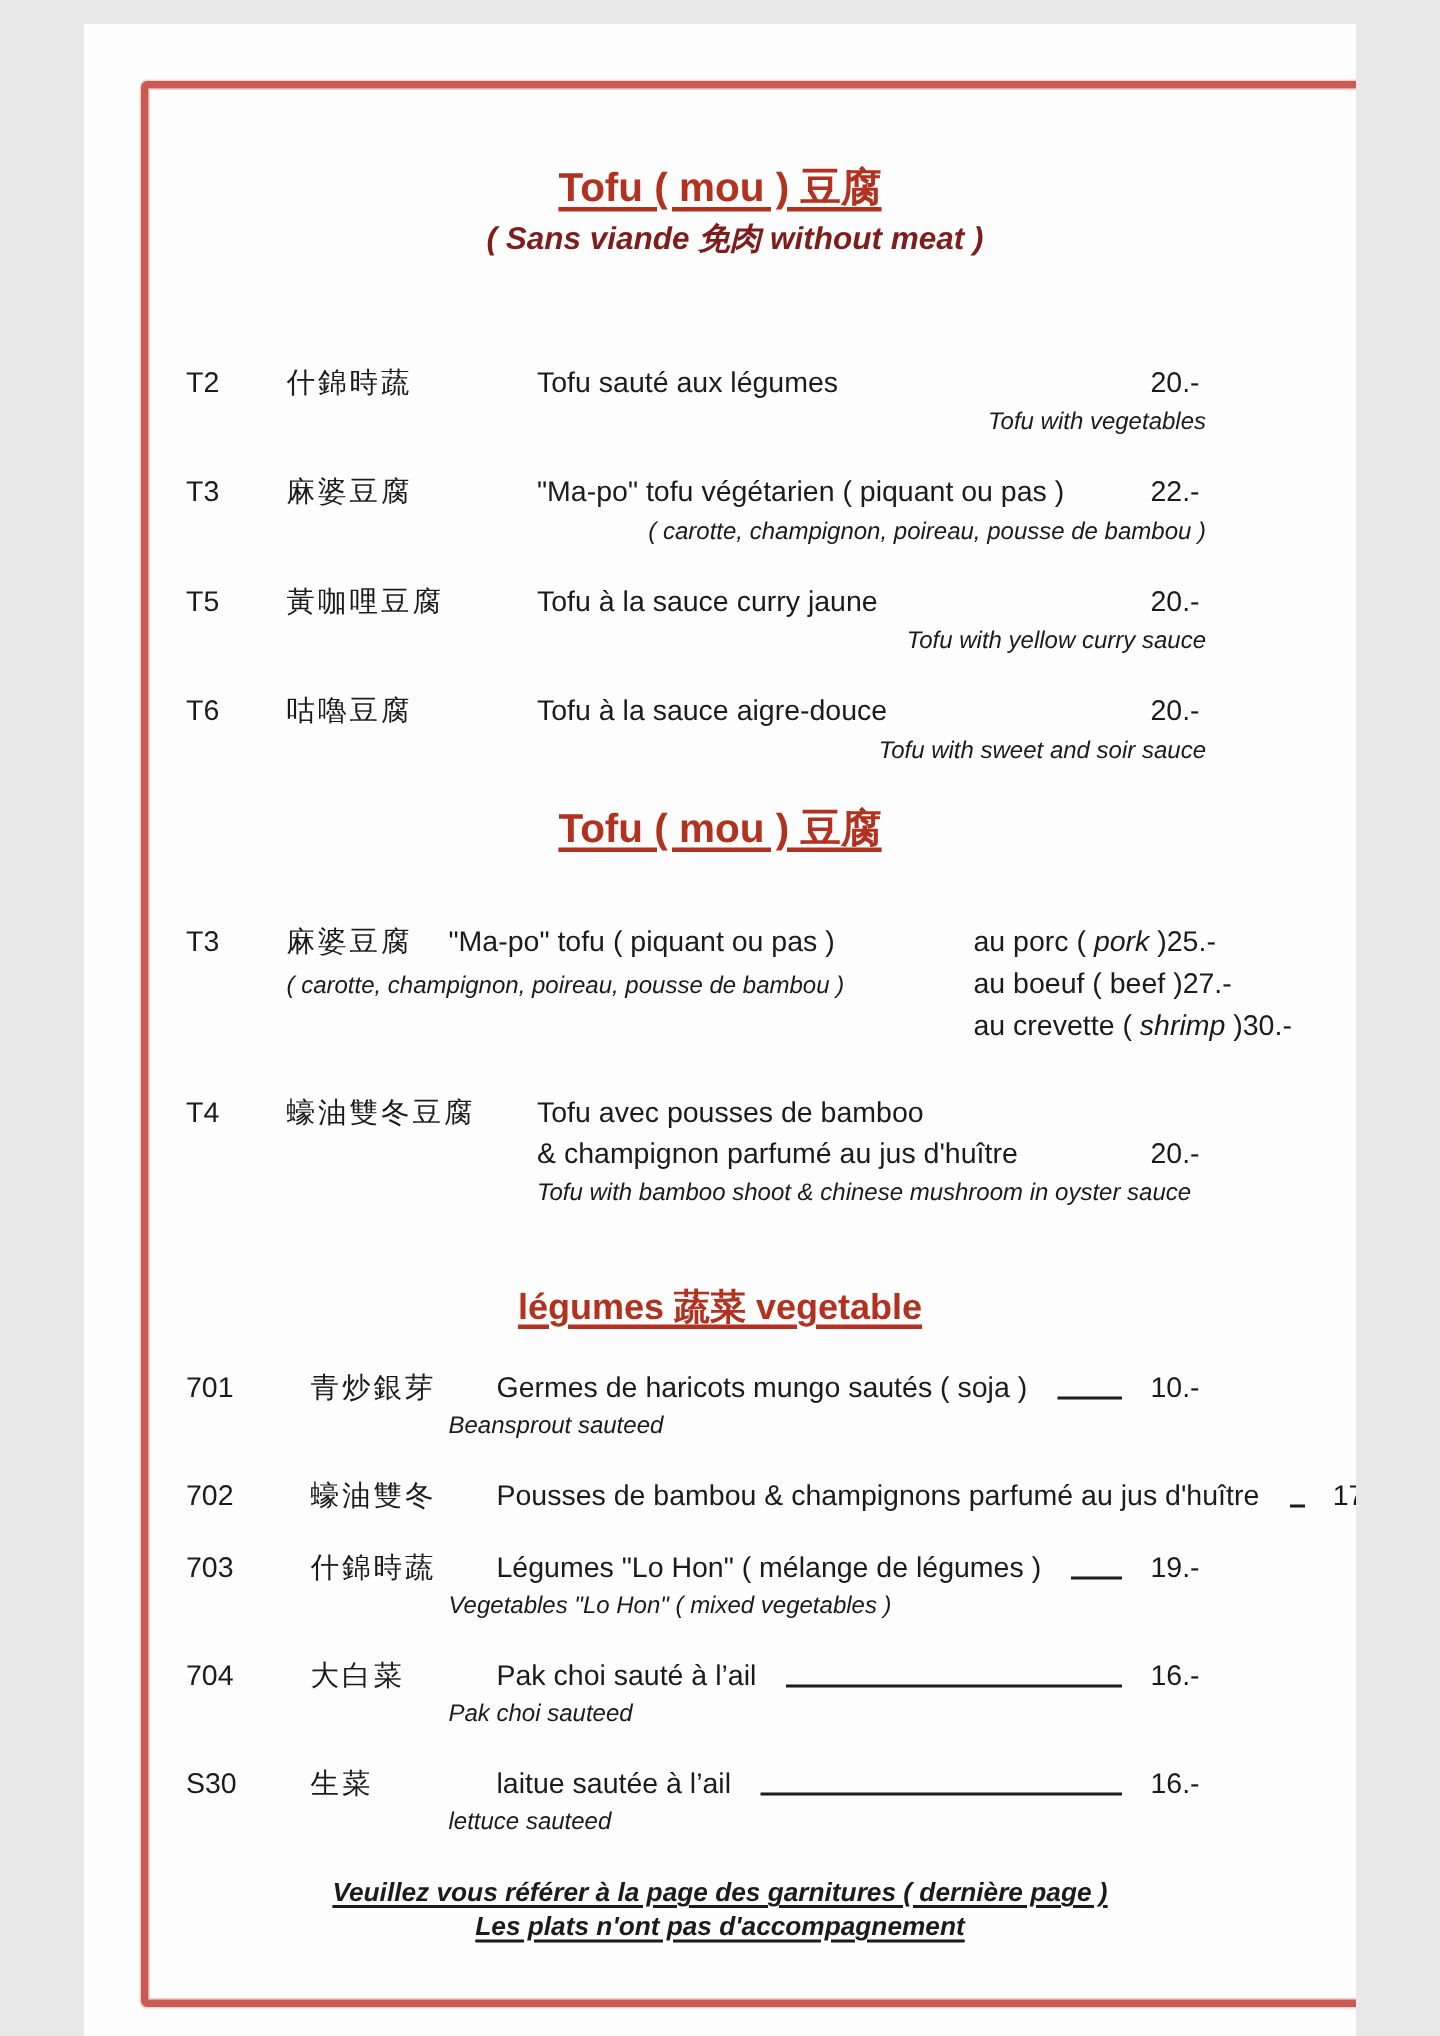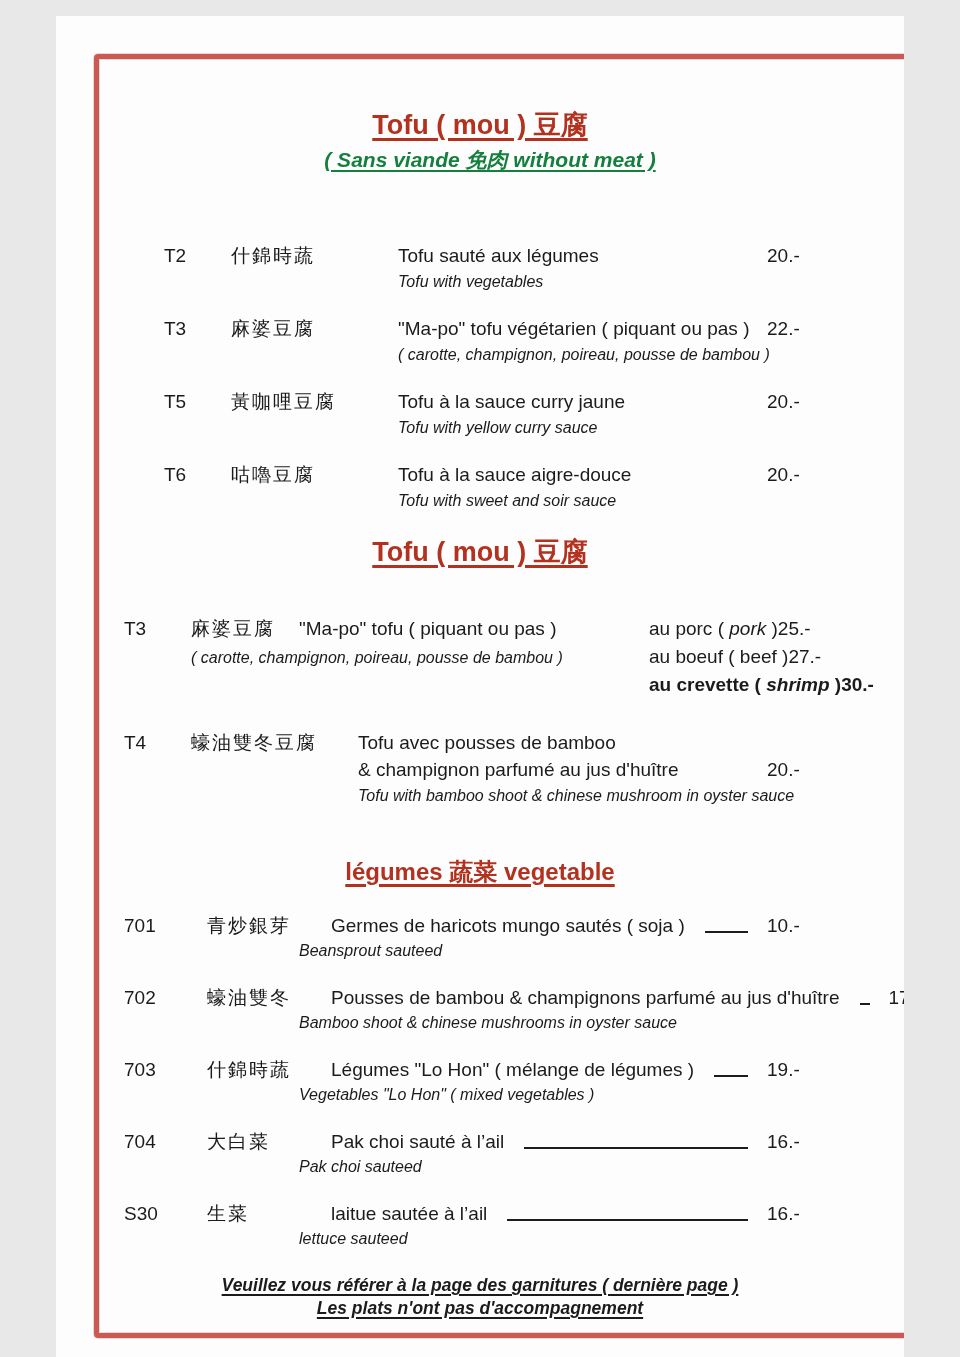--- a/index.html
+++ b/index.html
@@ -22,49 +22,49 @@
   .content { position:absolute; left:0; top:0; width:100%; padding-top:93px; }
 
   
   .sec-title {
     text-align:center; color:#b2321f; font-weight:bold;
     font-size:27px; line-height:32px;
     text-decoration:underline; text-underline-offset:4px; text-decoration-thickness:2.5px;
   }
   .sec-title.small { font-size:24px; line-height:30px; }
   .sec-subtitle {
-    text-align:center; color:#15803d; font-weight:bold; font-style:italic;
+    text-align:center; color:#7f1d1d; font-weight:bold; font-style:italic;
     font-size:21px; line-height:26px; margin-top:6px;
-    text-decoration:underline; text-underline-offset:3px; text-decoration-thickness:2px;padding-left:20px;
+    text-underline-offset:3px; text-decoration-thickness:2px;padding-left:20px;
   }
 
   
   .row { display:flex; align-items:baseline; padding:0 100px 0 68px; }
   .t   { font-size:19px; line-height:24px; }
   .c-code { flex:0 0 67px; }
   .c-cn   { flex:0 0 167px; letter-spacing:2px; white-space:nowrap; }
   .c-cn.narrow { flex:0 0 108px; }
   .c-desc { flex:1 1 auto; min-width:0; white-space:nowrap; }
   .c-opt  { flex:1 1 auto; white-space:nowrap; }
   .c-price{ flex:0 0 37px; white-space:nowrap; }
   .sub { font-style:italic; font-size:16px; line-height:22px; }
-  .sub-302 { padding-left:302px; padding-right:100px; margin-top:3px; }
+  .sub-302 { padding-left:302px; padding-right:100px; margin-top:3px;text-align:right; }
   .sub-243 { padding-left:243px; padding-right:100px; margin-top:2px; }
 
-  .items-1 { margin-top:71px;padding-left:40px; }
+  .items-1 { margin-top:71px; }
   .item { margin-bottom:24px; }
 
   
   .sec2-title { margin-top:24px; }
   .mapo-block { margin-top:48px; }
   .mapo-row { line-height:26px; }
   .mapo-desc { flex:0 0 350px; white-space:nowrap; }
   .mapo-sub-row { display:flex; align-items:baseline; padding:0 100px 0 135px; margin-top:2px; }
   .mapo-sub { flex:0 0 458px; white-space:nowrap; }
-  .mapo-opt-row { display:flex; align-items:baseline; padding:0 100px 0 593px; margin-top:2px;font-weight:bold; }
+  .mapo-opt-row { display:flex; align-items:baseline; padding:0 100px 0 593px; margin-top:2px; }
   .it { font-style:italic; }
 
   .bamboo-block { margin-top:33px; }
   .pl-302 { display:flex; align-items:baseline; padding:0 100px 0 302px; margin-top:3px; }
 
   
   .leg-title { margin-top:50px; }
   .items-leg { margin-top:27px; }
   .leg-main { align-items:flex-end;gap:16px; }
   .leg-text { flex:0 1 auto; white-space:nowrap; }
@@ -182,21 +182,20 @@
       </div>
 
       <div class="item">
         <div class="row t leg-main">
           <span class="c-code">702</span>
           <span class="c-cn narrow">蠔油雙冬</span>
           <span class="leg-text">Pousses de bambou &amp; champignons parfumé au jus d'huître</span>
           <span class="rule"></span>
           <span class="c-price">17.-</span>
         </div>
-        <div class="sub sub-243">Bamboo shoot &amp; chinese mushrooms in oyster sauce</div>
       </div>
 
       <div class="item">
         <div class="row t leg-main">
           <span class="c-code">703</span>
           <span class="c-cn narrow">什錦時蔬</span>
           <span class="leg-text">Légumes "Lo Hon" ( mélange de légumes )</span>
           <span class="rule"></span>
           <span class="c-price">19.-</span>
         </div>

